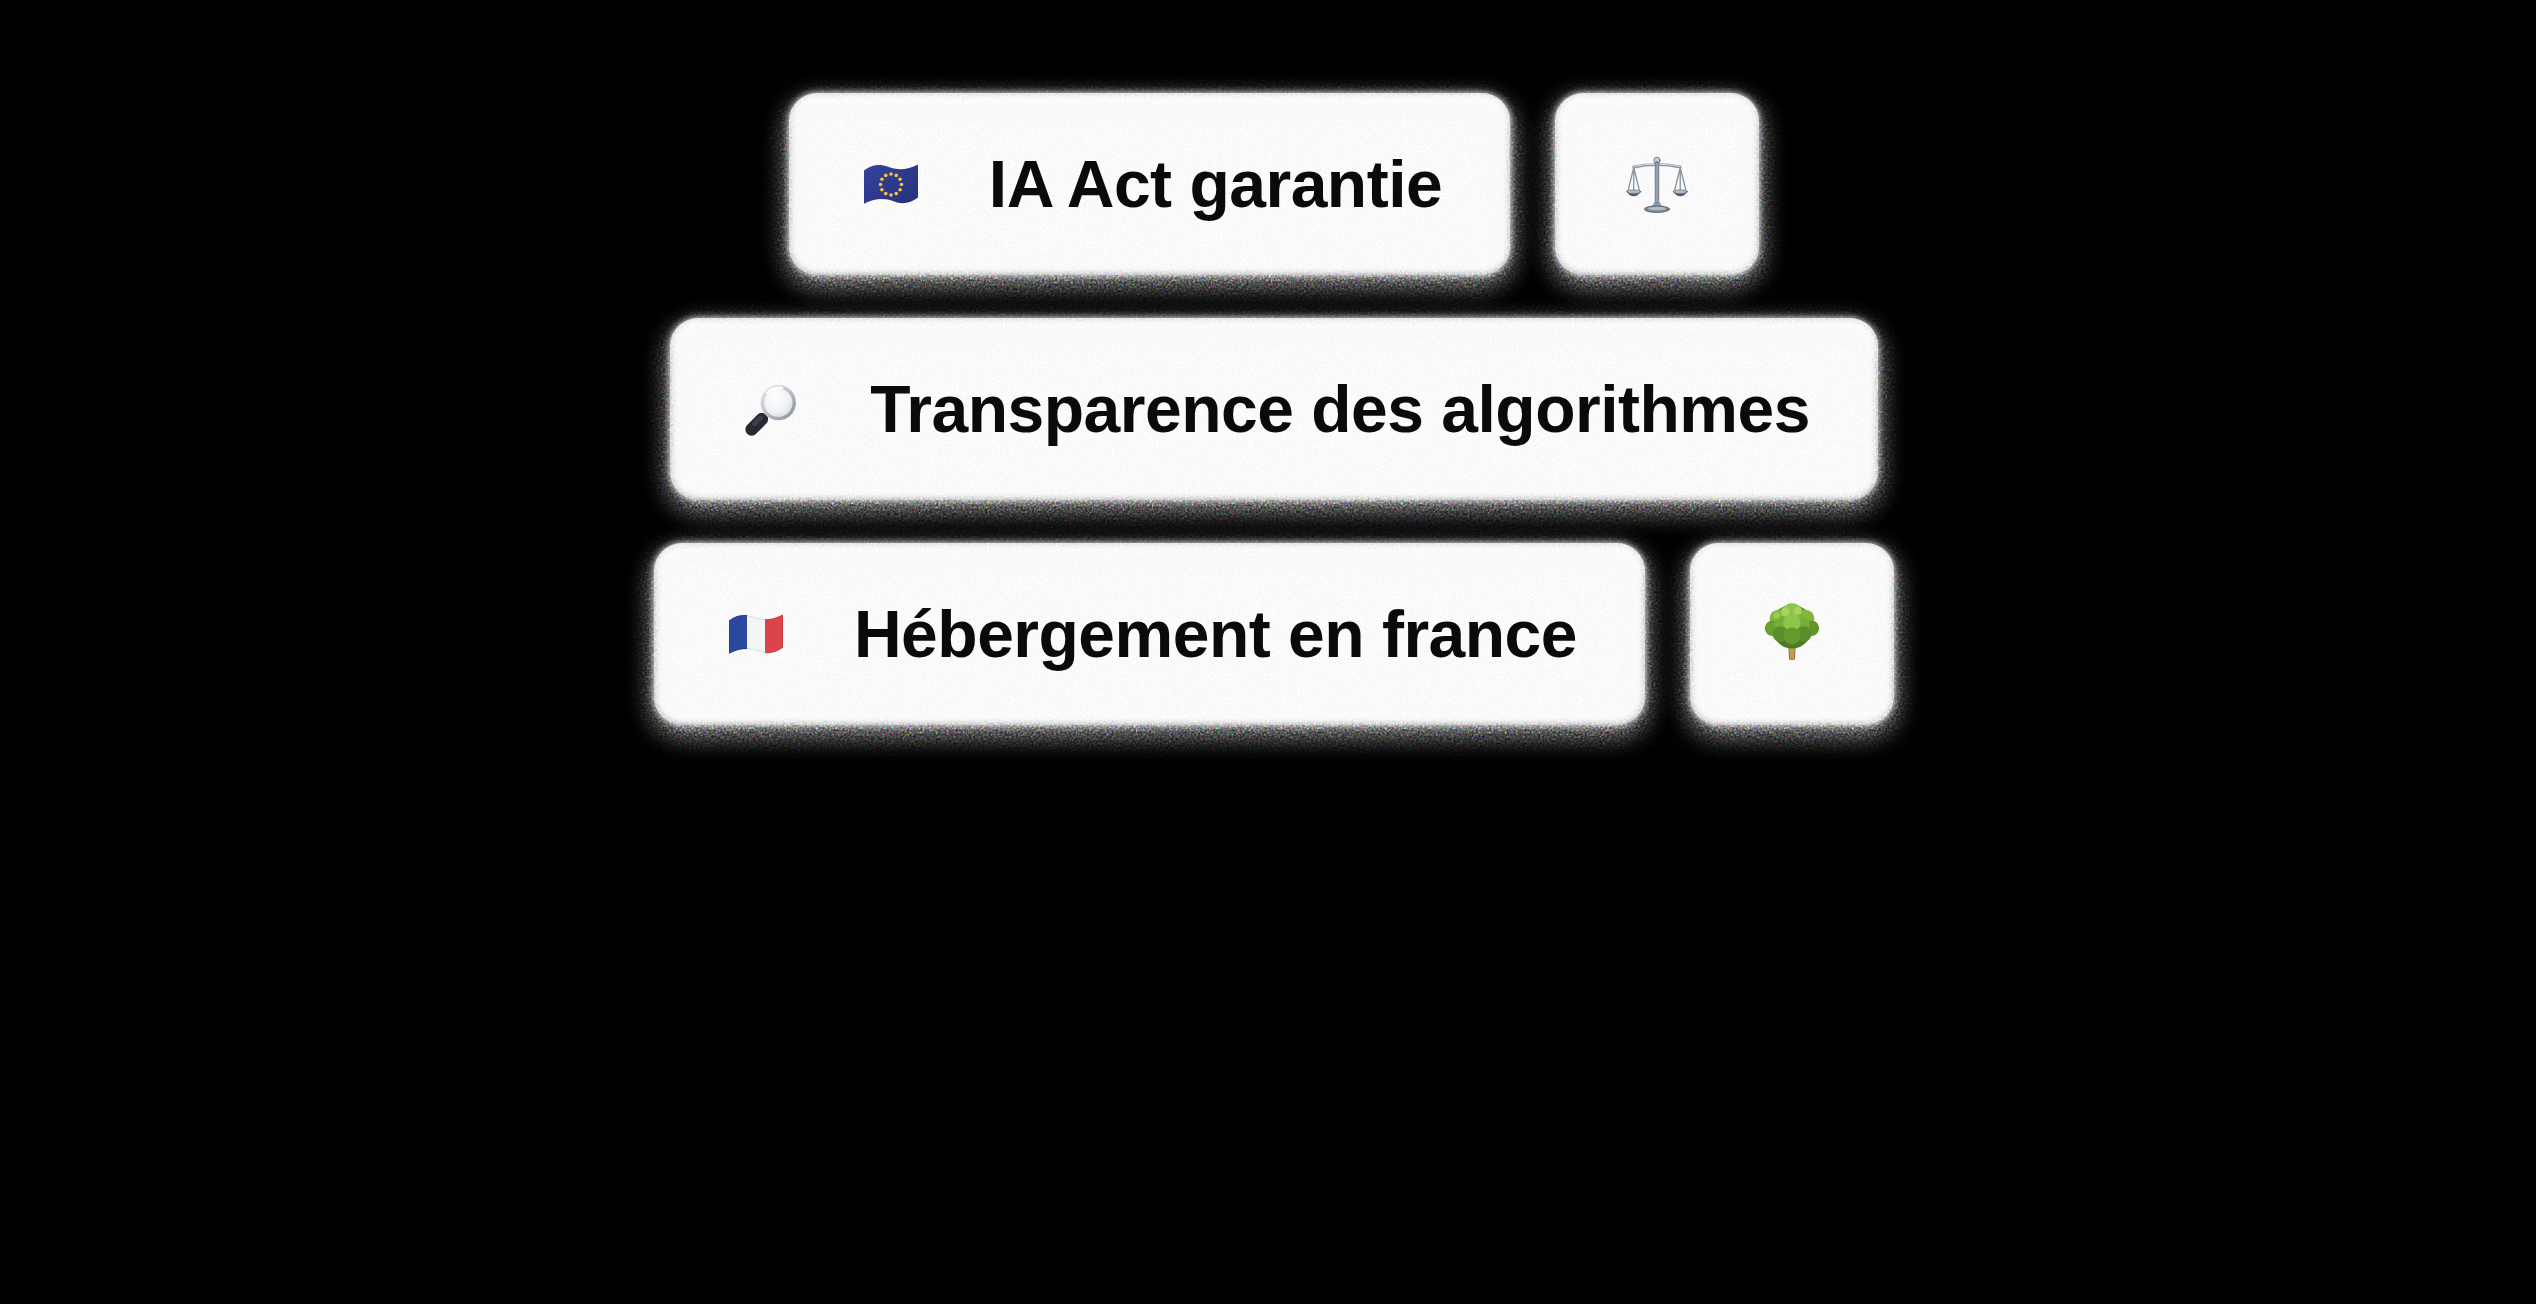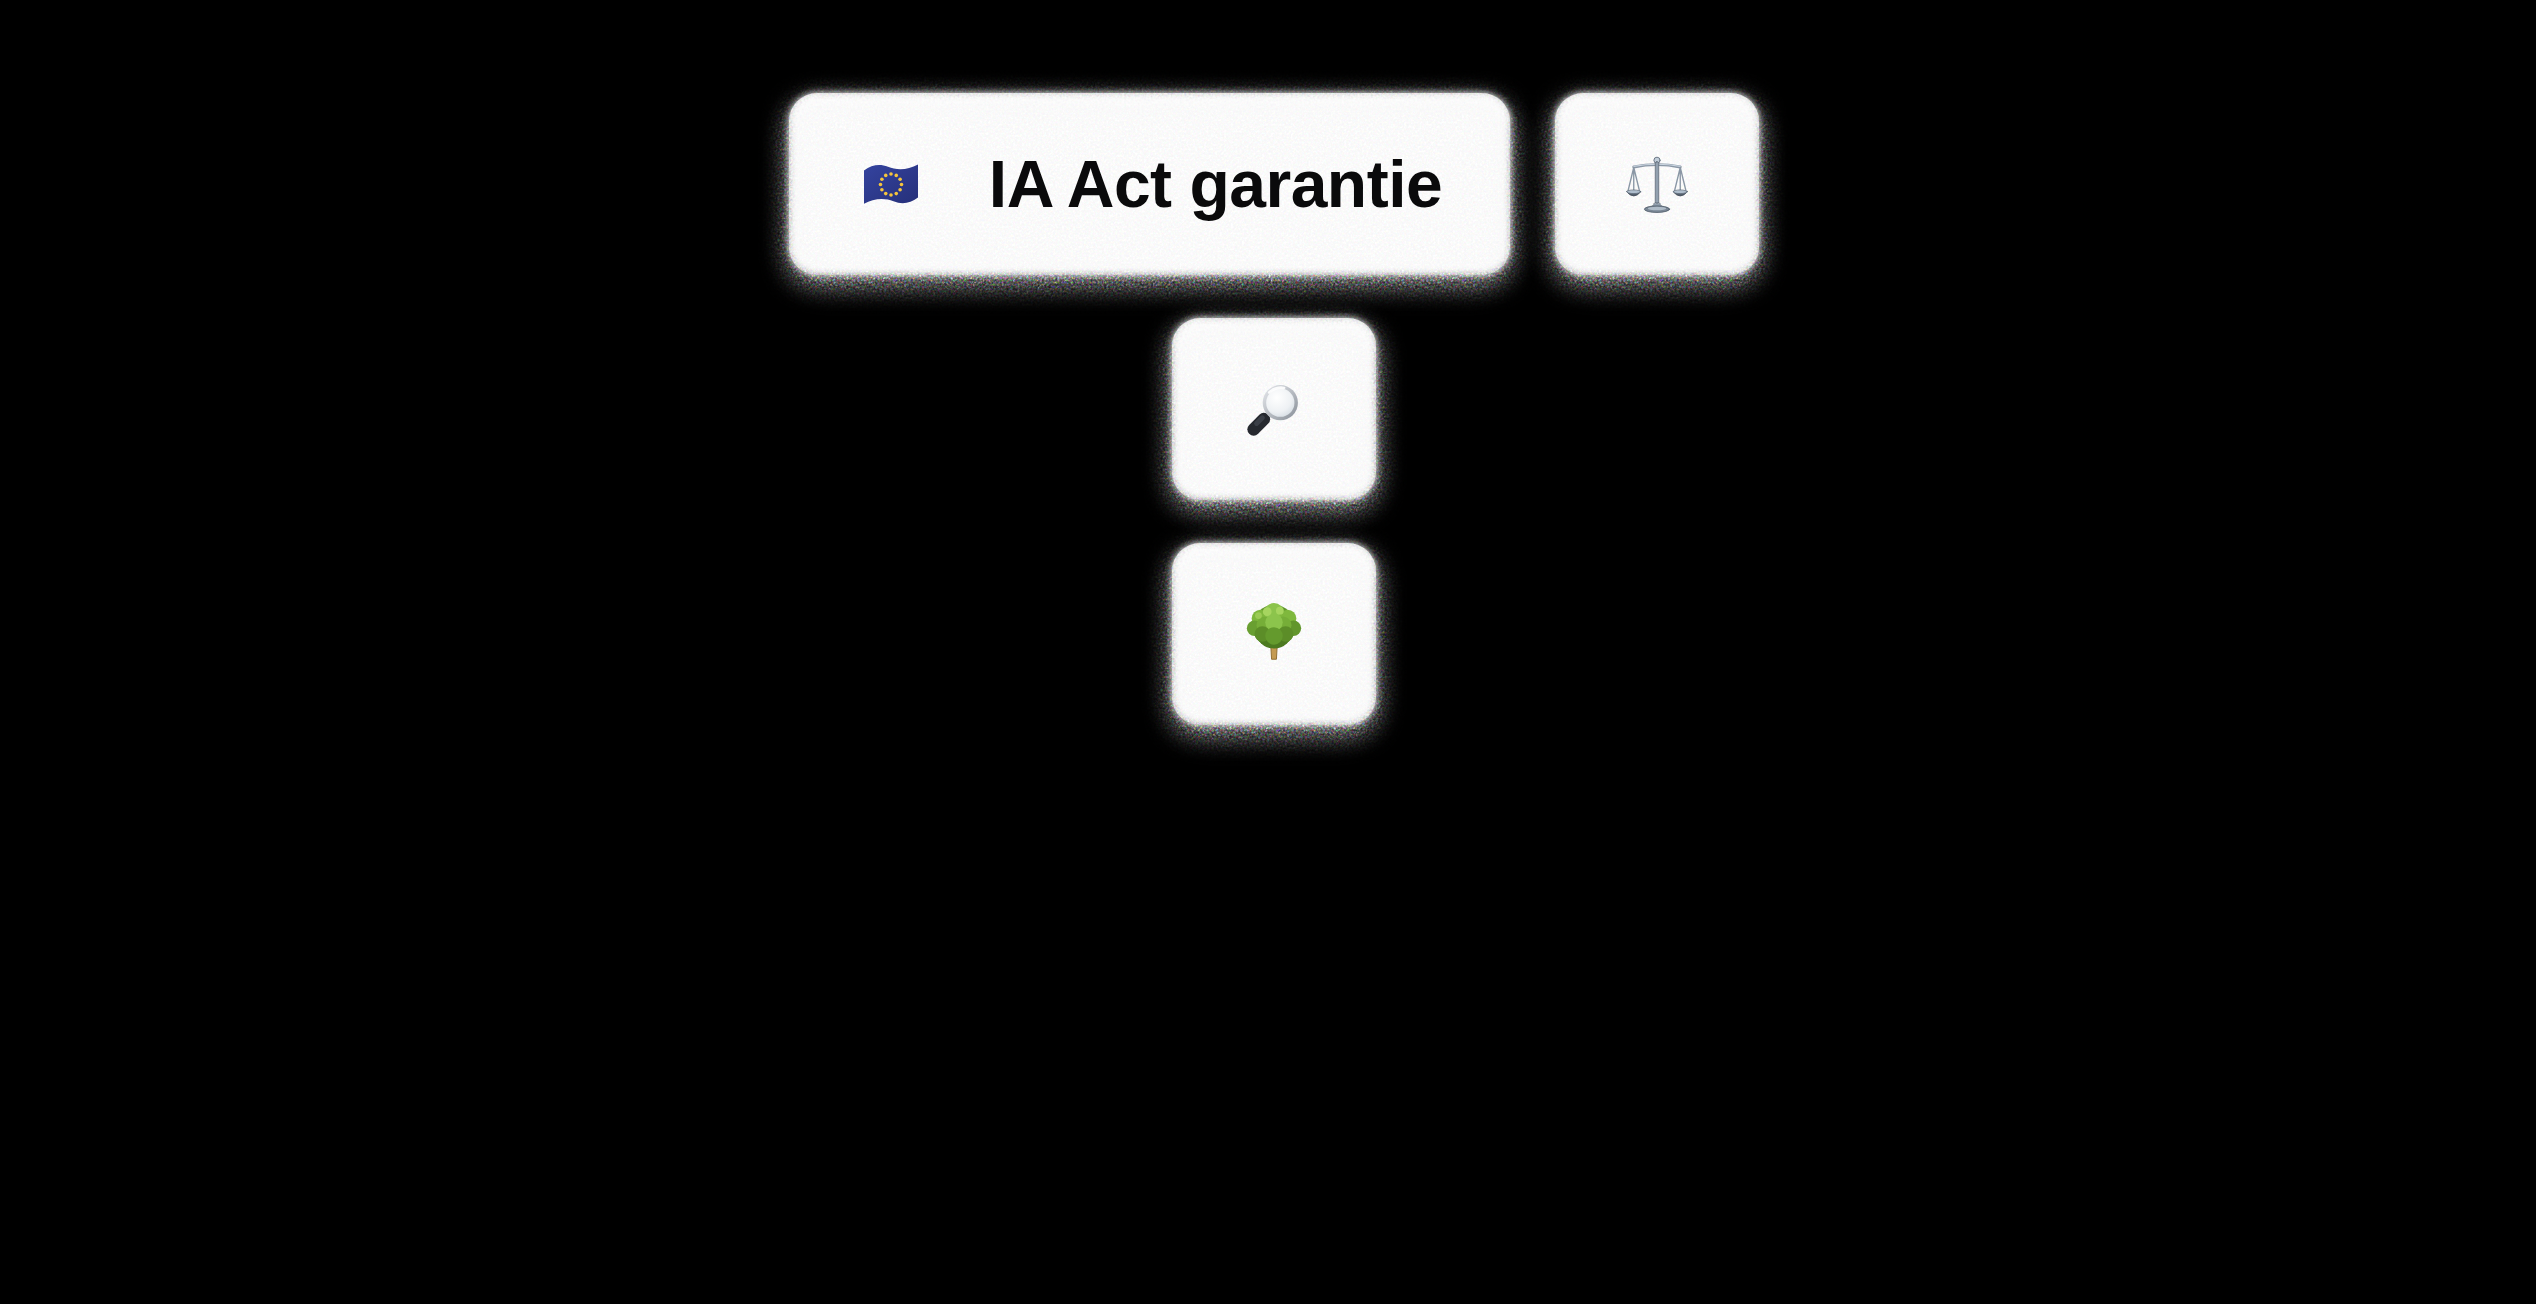--- a/index.html
+++ b/index.html
@@ -148,26 +148,48 @@
               <stop offset="1" stop-color="#878e97"></stop>
             </linearGradient>
           </defs>
           <line x1="21.5" y1="42.5" x2="11" y2="53" stroke="#26292f" stroke-width="13" stroke-linecap="round"></line>
           <line x1="20" y1="41" x2="14" y2="47" stroke="#4a4f58" stroke-width="5" stroke-linecap="round" opacity="0.6"></line>
           <circle cx="38.5" cy="25.5" r="18.2" fill="url(#magRim)"></circle>
           <circle cx="38.5" cy="25.5" r="14.6" fill="url(#magLens)"></circle>
           <path d="M27,15 Q33.5,8.8 42.5,10.2" stroke="#ffffff" stroke-width="2.6" fill="none" opacity="0.9" stroke-linecap="round"></path>
         </svg>
       </span>
+      <span class="label">Transparence des algorithmes</span>
     </div>
 
   </div>
 
   <div class="row">
 
+    <div class="badge">
+      <svg class="shadow" aria-hidden="true">
+        <rect x="0" y="0" width="100%" height="100%" rx="28" fill="#ffffff" filter="url(#grainShadow)"></rect>
+      </svg>
+      <span class="icon">
+        <svg width="60" height="48" viewBox="0 0 60 48">
+          <defs>
+            <clipPath id="frClip">
+              <path d="M3,10.5 C11,4.5 19,3.5 27,6.8 C36,10.5 47,10 57,4.5 L57,37.5 C49,43.5 41,44.8 32.5,41.2 C23.5,37.5 12.5,38.2 3,43.8 Z"></path>
+            </clipPath>
+          </defs>
+          <g clip-path="url(#frClip)">
+            <rect x="0" y="0" width="21" height="48" fill="#2b479f"></rect>
+            <rect x="21" y="0" width="18" height="48" fill="#f4f5f7"></rect>
+            <rect x="39" y="0" width="21" height="48" fill="#db444a"></rect>
+            <path d="M3,10.5 C11,4.5 19,3.5 27,6.8 C36,10.5 47,10 57,4.5 L57,37.5 C49,43.5 41,44.8 32.5,41.2 C23.5,37.5 12.5,38.2 3,43.8 Z" fill="none" stroke="#000000" stroke-opacity="0.12" stroke-width="1.5"></path>
+          </g>
+        </svg>
+      </span>
+      <span class="label">Hébergement en france</span>
+    </div>
 
     <div class="badge">
       <svg class="shadow" aria-hidden="true">
         <rect x="0" y="0" width="100%" height="100%" rx="28" fill="#ffffff" filter="url(#grainShadow)"></rect>
       </svg>
       <span class="icon">
         <svg width="66" height="70" viewBox="0 0 68 72">
           <path d="M30.5,44 L37.5,44 L36.5,62 L31.5,62 Z" fill="#c49a52" stroke="#8f6d33" stroke-width="1"></path>
           <circle cx="34" cy="28" r="22" fill="#5f952c"></circle>
           <circle cx="34" cy="32" r="19" fill="#4c7a20"></circle>

